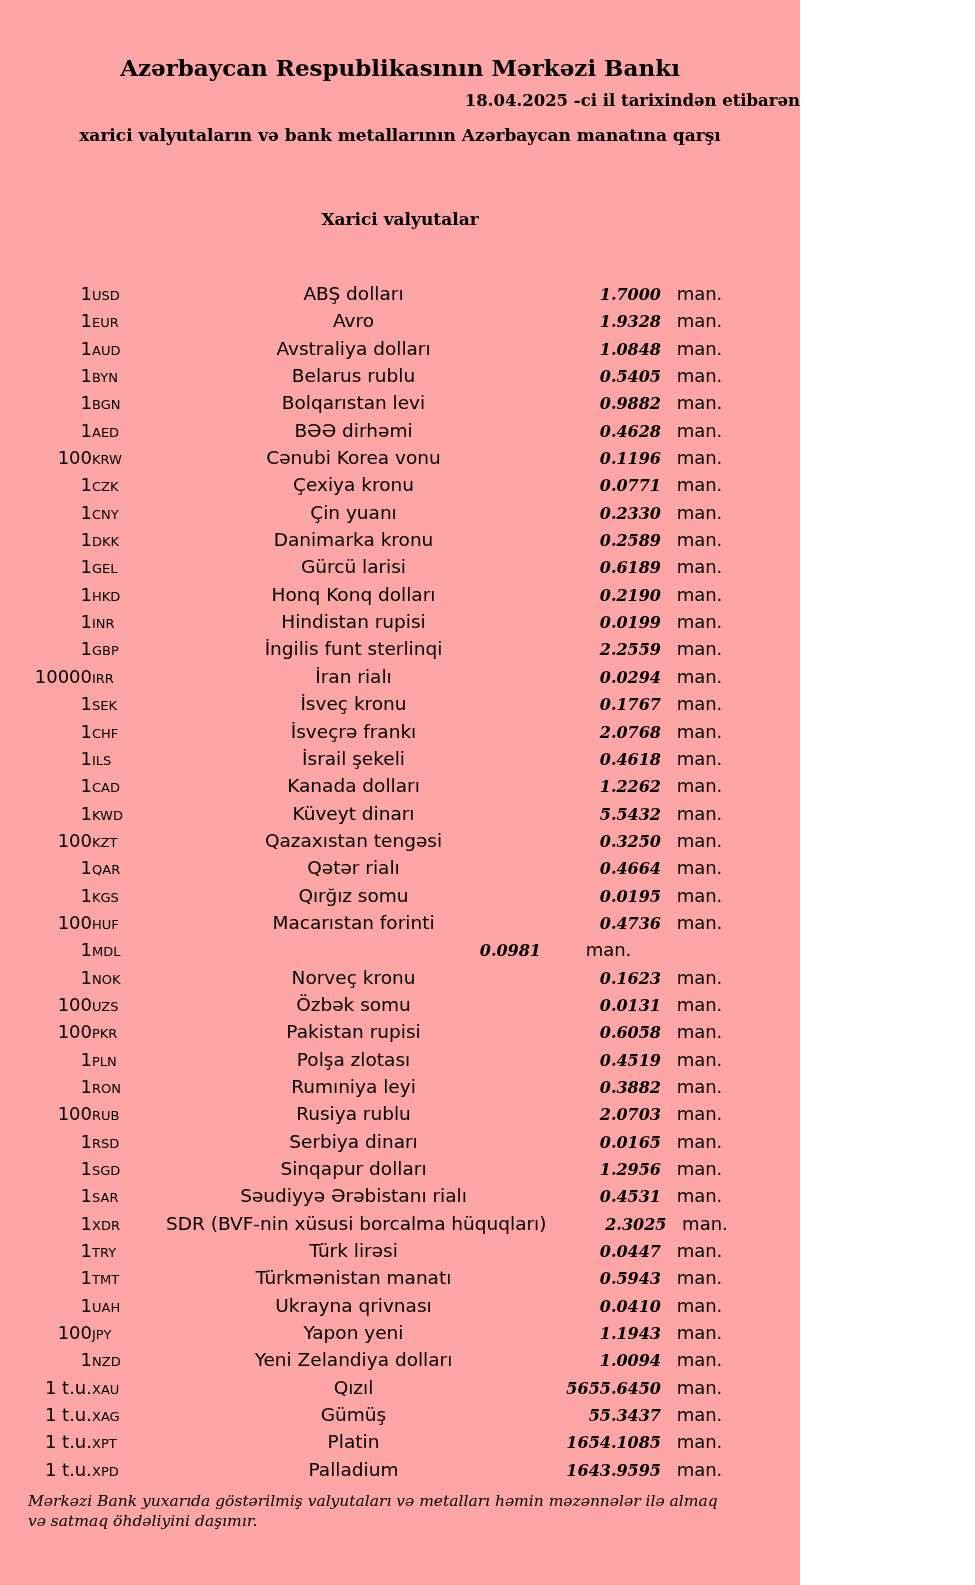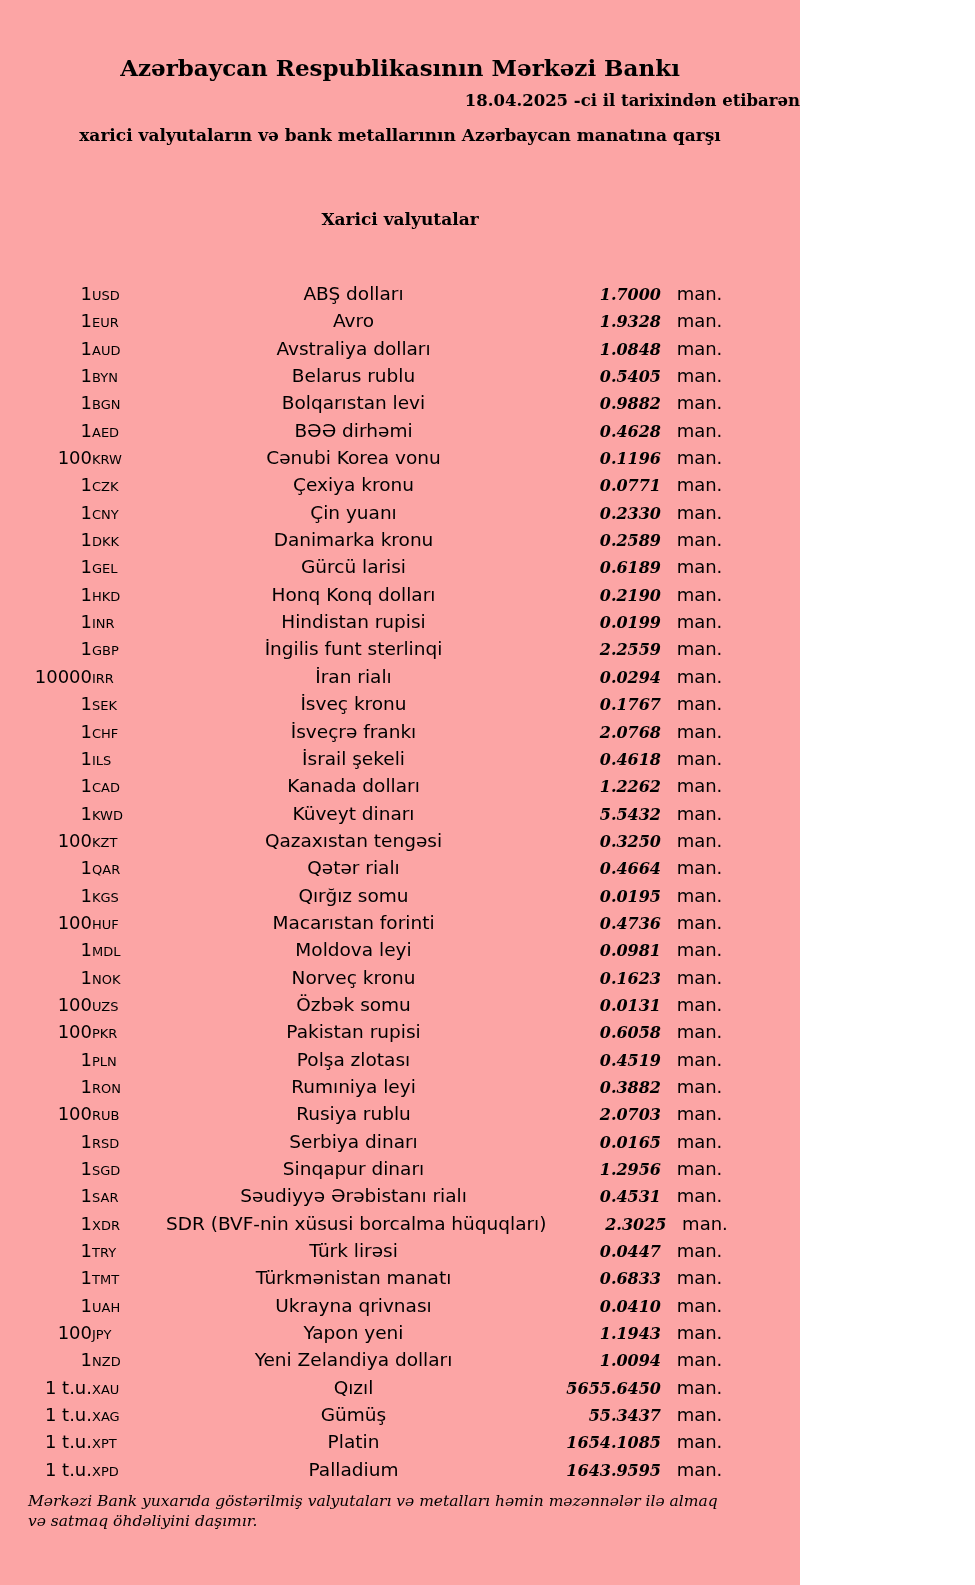--- a/index.html
+++ b/index.html
@@ -279,21 +279,20 @@
     <span class="cell-qty">100</span>
     <span class="cell-code">HUF</span>
     <span class="cell-name">Macarıstan forinti</span>
     <span class="cell-rate">0.4736</span>
     <span class="cell-unit">man.</span>
   </div>
 
   <div class="rate-row">
     <span class="cell-qty">1</span>
     <span class="cell-code">MDL</span>
-    <span class="cell-name">Moldova leyi</span>
     <span class="cell-rate">0.0981</span>
     <span class="cell-unit">man.</span>
   </div>
 
   <div class="rate-row">
     <span class="cell-qty">1</span>
     <span class="cell-code">NOK</span>
     <span class="cell-name">Norveç kronu</span>
     <span class="cell-rate">0.1623</span>
     <span class="cell-unit">man.</span>
@@ -343,21 +342,21 @@
     <span class="cell-qty">1</span>
     <span class="cell-code">RSD</span>
     <span class="cell-name">Serbiya dinarı</span>
     <span class="cell-rate">0.0165</span>
     <span class="cell-unit">man.</span>
   </div>
 
   <div class="rate-row">
     <span class="cell-qty">1</span>
     <span class="cell-code">SGD</span>
-    <span class="cell-name">Sinqapur dinarı</span>
+    <span class="cell-name">Sinqapur dolları</span>
     <span class="cell-rate">1.2956</span>
     <span class="cell-unit">man.</span>
   </div>
 
   <div class="rate-row">
     <span class="cell-qty">1</span>
     <span class="cell-code">SAR</span>
     <span class="cell-name">Səudiyyə Ərəbistanı rialı</span>
     <span class="cell-rate">0.4531</span>
     <span class="cell-unit">man.</span>
@@ -376,21 +375,21 @@
     <span class="cell-code">TRY</span>
     <span class="cell-name">Türk lirəsi</span>
     <span class="cell-rate">0.0447</span>
     <span class="cell-unit">man.</span>
   </div>
 
   <div class="rate-row">
     <span class="cell-qty">1</span>
     <span class="cell-code">TMT</span>
     <span class="cell-name">Türkmənistan manatı</span>
-    <span class="cell-rate">0.6833</span>
+    <span class="cell-rate">0.5943</span>
     <span class="cell-unit">man.</span>
   </div>
 
   <div class="rate-row">
     <span class="cell-qty">1</span>
     <span class="cell-code">UAH</span>
     <span class="cell-name">Ukrayna qrivnası</span>
     <span class="cell-rate">0.0410</span>
     <span class="cell-unit">man.</span>
   </div>

